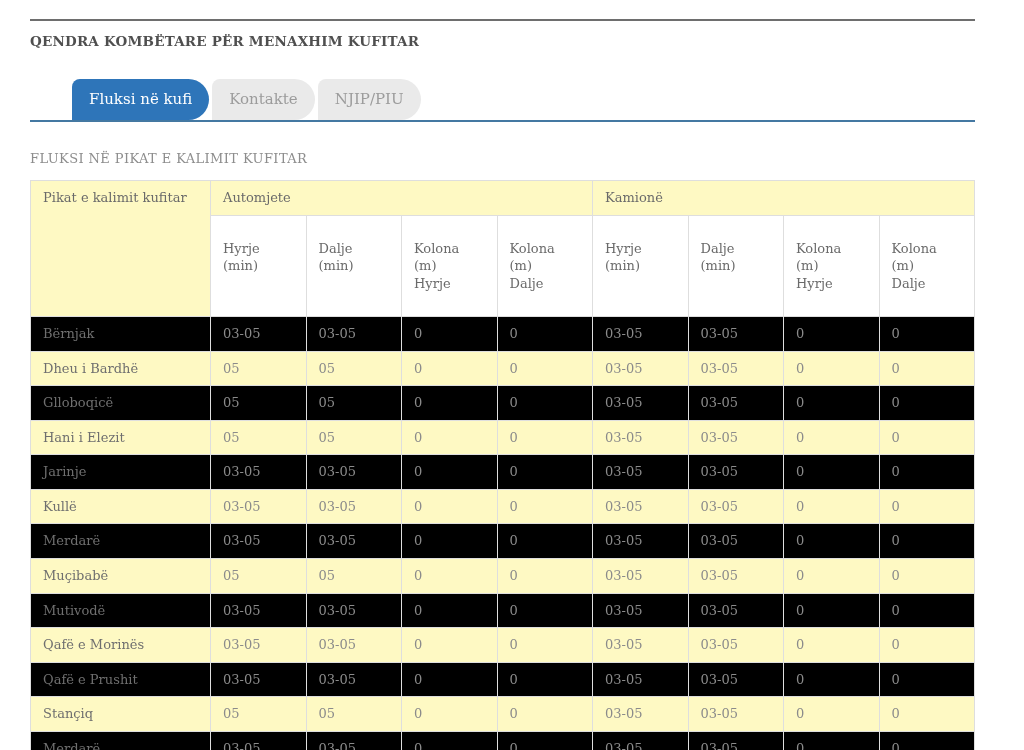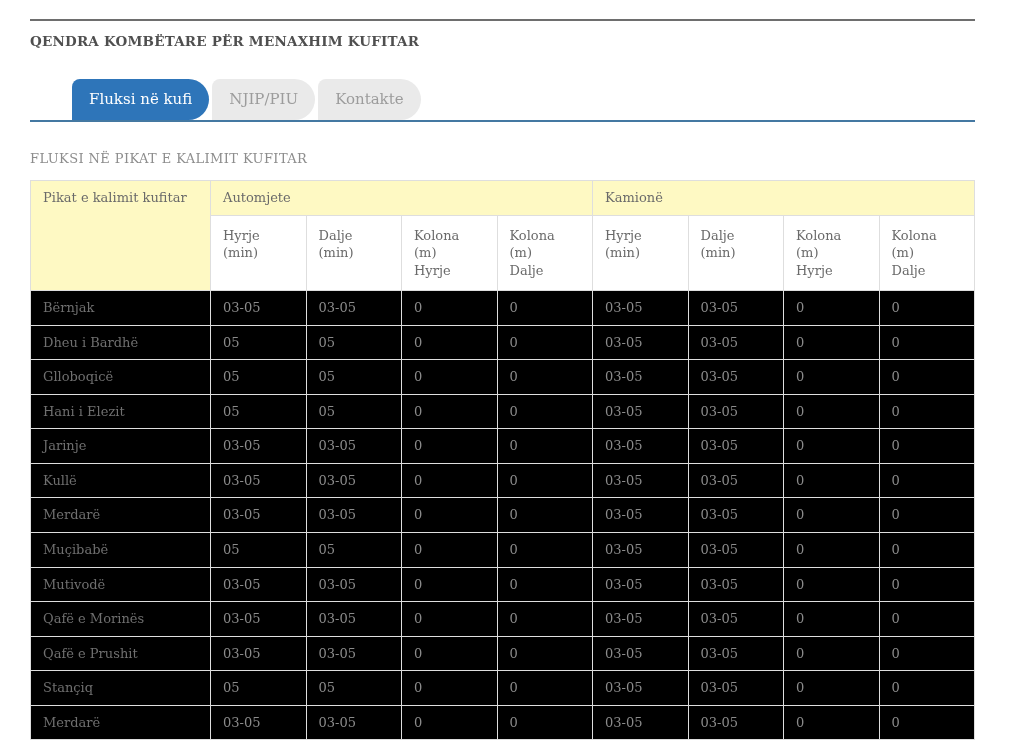--- a/index.html
+++ b/index.html
@@ -59,46 +59,46 @@
   table.flow th, table.flow td {
     border: 1px solid #dedede;
     text-align: left;
     font-weight: normal;
     line-height: 1.35;
     overflow: hidden;
   }
   tr.group-row { background: #fef9c3; }
   tr.group-row th { padding: 8px 12px; color: #6a6a6a; vertical-align: top; }
   tr.sub-row { background: #ffffff; }
-  tr.sub-row th { padding: 11px 12px; color: #6a6a6a; vertical-align: top; }
+  tr.sub-row th { padding: 24px 12px; color: #6a6a6a; vertical-align: top; }
   tbody td { padding: 8px 12px; color: #8b8b8b; }
   tbody td.name { color: #6f6f6f; }
-  tbody tr { background: #000000; }
+  tbody tr { background: #fef9c3; }
   tbody tr.odd { background: #000000; }
 
   .footer {
     margin-top: 6px;
     text-align: right;
     font-size: 12.5px;
     color: #9b9b9b;
   }
 </style>
 </head>
 <body>
 
 <div class="page">
 
   <div class="top-rule"></div>
 
   <h1 class="page-title">QENDRA KOMBËTARE PËR MENAXHIM KUFITAR</h1>
 
   <nav class="tabs" id="tabbar">
       <a class="tab active">Fluksi në kufi</a>
+      <a class="tab">Kontakte</a>
       <a class="tab">NJIP/PIU</a>
-      <a class="tab">Kontakte</a>
     </nav>
 
   <h2 class="section-title">FLUKSI NË PIKAT E KALIMIT KUFITAR</h2>
 
   <table class="flow">
     <colgroup>
       <col style="width:180px">
       <col span="8">
     </colgroup>
     <thead>

